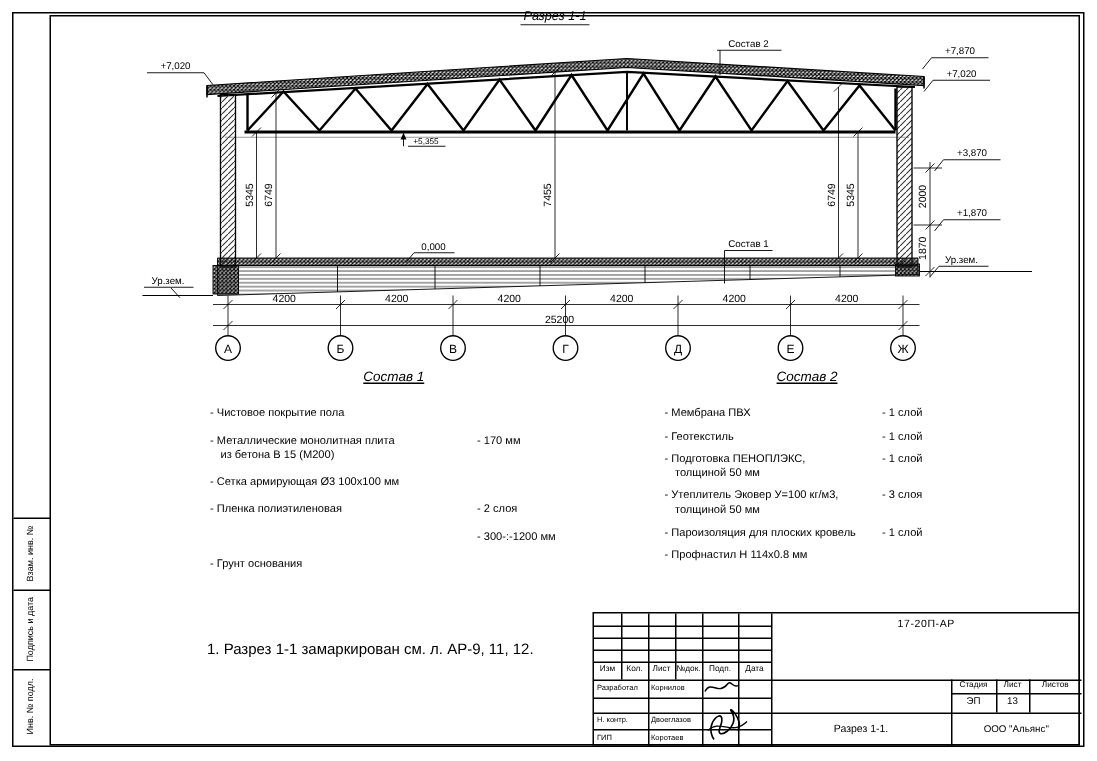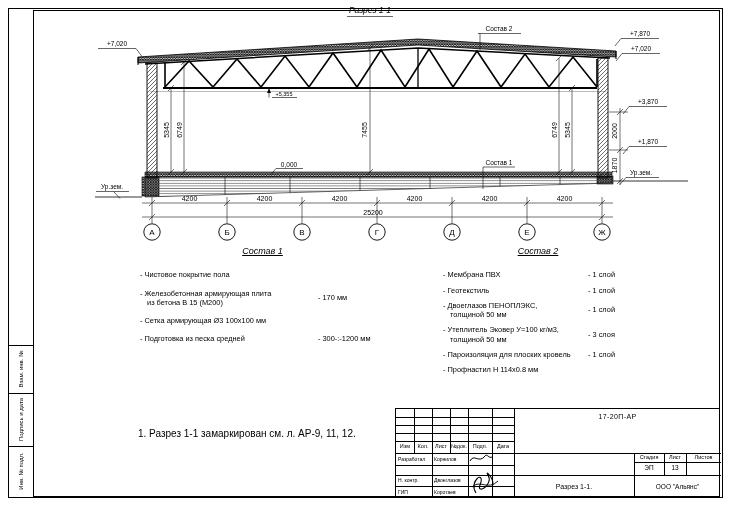--- a/index.html
+++ b/index.html
@@ -6,21 +6,21 @@
   body{width:731px;height:507px;position:relative;font-family:"Liberation Sans",sans-serif;color:#000;overflow:hidden}
   .abs{position:absolute}
   
   #outer-border{left:8px;top:8px;width:713px;height:488px;border:1px solid #000}
   #frame{left:33px;top:10px;width:685px;height:485px;border:1.5px solid #000}
   .sline{position:absolute;left:9px;width:25px;height:1px;background:#000}
   .vlab{position:absolute;font-size:6px;line-height:20px;text-align:center;transform:rotate(-90deg);transform-origin:0 0;white-space:nowrap;color:#000}
   
   .sost{position:absolute;font-size:7.4px;line-height:1.25;color:#000}
   .sost .ttl{font-style:italic;text-decoration:underline;text-align:center;font-size:9px;margin-bottom:13px}
-  .item{display:flex;align-items:center;margin-bottom:9px}
+  .item{display:flex;align-items:flex-start;margin-bottom:9px}
   #sostav2-block .item{margin-bottom:6px}
   .nm{flex:none}
   #sostav1-block .nm{width:178px}
   #sostav2-block .nm{width:145px}
   .l2{padding-left:7px}
   .l2:empty{display:none}
   .val{white-space:nowrap}
   #note{left:138px;top:428px;font-size:10px}
   
   #tb{left:395px;top:408px;width:325px;height:89px;border:1.2px solid #000;box-sizing:border-box}
@@ -207,56 +207,67 @@
 <div class="sost" id="sostav1-block" style="left:140px;top:246px;width:245px">
   <div class="ttl">Состав 1</div>
   <div class="item">
       <div class="nm">
         <div>- Чистовое покрытие пола</div>
       </div>
       <div class="val"></div>
     </div>
   <div class="item">
       <div class="nm">
-        <div>- Железобетонная  армирующая плита</div>
+        <div>- Металлические  монолитная плита</div>
         <div class="l2">из бетона В 15 (М200)</div>
       </div>
       <div class="val">- 170 мм</div>
     </div>
   <div class="item">
       <div class="nm">
         <div>- Сетка армирующая Ø3 100х100 мм</div>
       </div>
       <div class="val"></div>
     </div>
   <div class="item">
       <div class="nm">
-        <div>- Подготовка из песка средней</div>
+        <div>- Пленка полиэтиленовая</div>
+      </div>
+      <div class="val">-  2 слоя</div>
+    </div>
+  <div class="item">
+      <div class="nm">
       </div>
       <div class="val">- 300-:-1200 мм</div>
+    </div>
+  <div class="item">
+      <div class="nm">
+        <div>- Грунт основания</div>
+      </div>
+      <div class="val"></div>
     </div>
 </div>
 
 <div class="sost" id="sostav2-block" style="left:443px;top:246px;width:190px">
   <div class="ttl">Состав 2</div>
   <div class="item">
       <div class="nm">
         <div>- Мембрана ПВХ</div>
       </div>
       <div class="val">- 1 слой</div>
     </div>
   <div class="item">
       <div class="nm">
         <div>- Геотекстиль</div>
       </div>
       <div class="val">- 1 слой</div>
     </div>
   <div class="item">
       <div class="nm">
-        <div>- Двоеглазов ПЕНОПЛЭКС,</div>
+        <div>- Подготовка ПЕНОПЛЭКС,</div>
         <div class="l2">толщиной 50 мм</div>
       </div>
       <div class="val">- 1 слой</div>
     </div>
   <div class="item">
       <div class="nm">
         <div>- Утеплитель Эковер У=100 кг/м3,</div>
         <div class="l2">толщиной 50 мм</div>
       </div>
       <div class="val">- 3 слоя</div>

